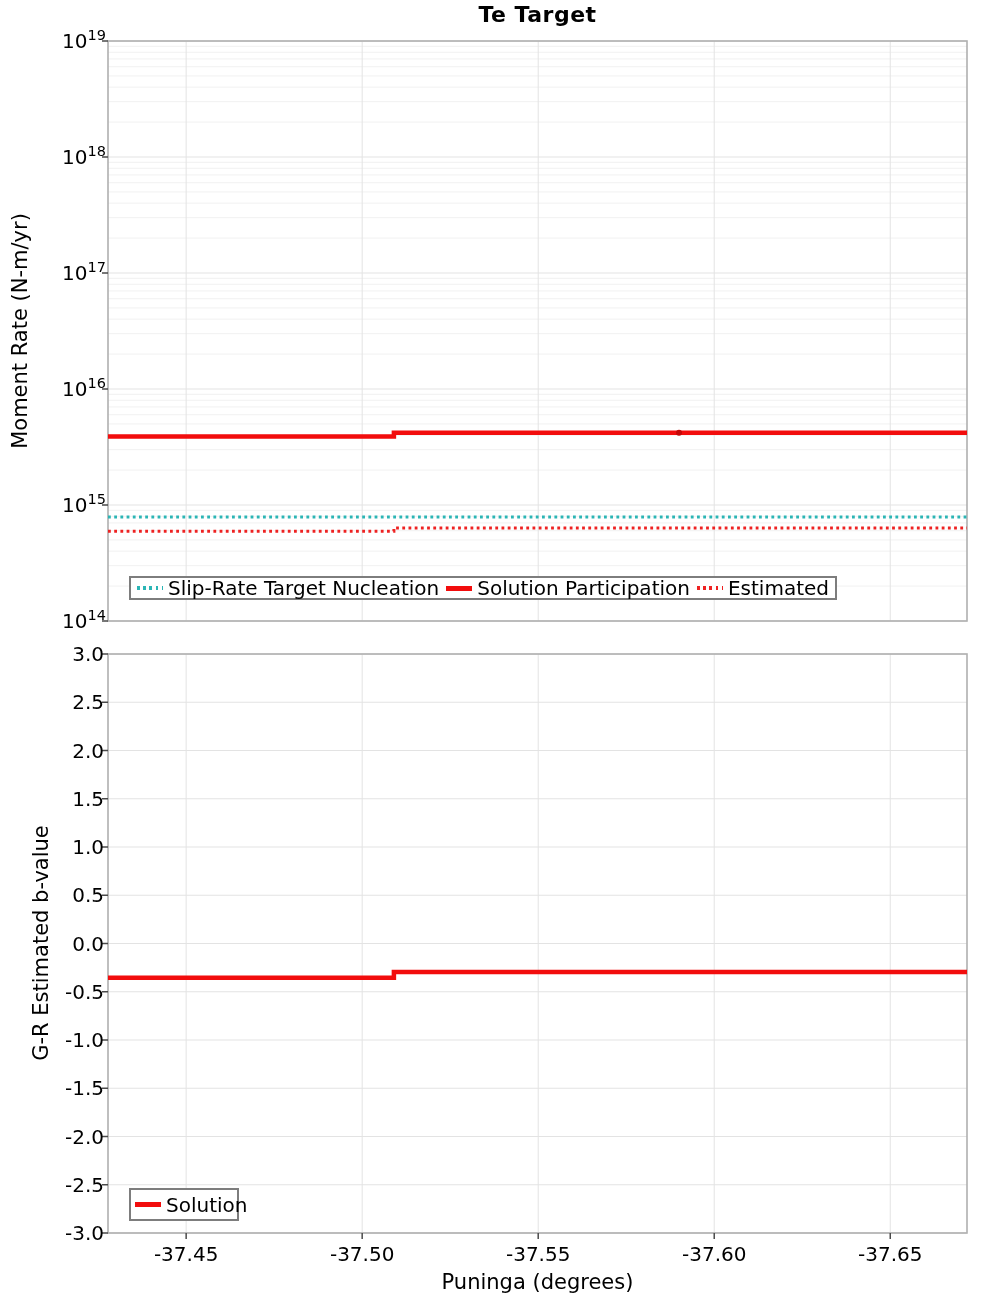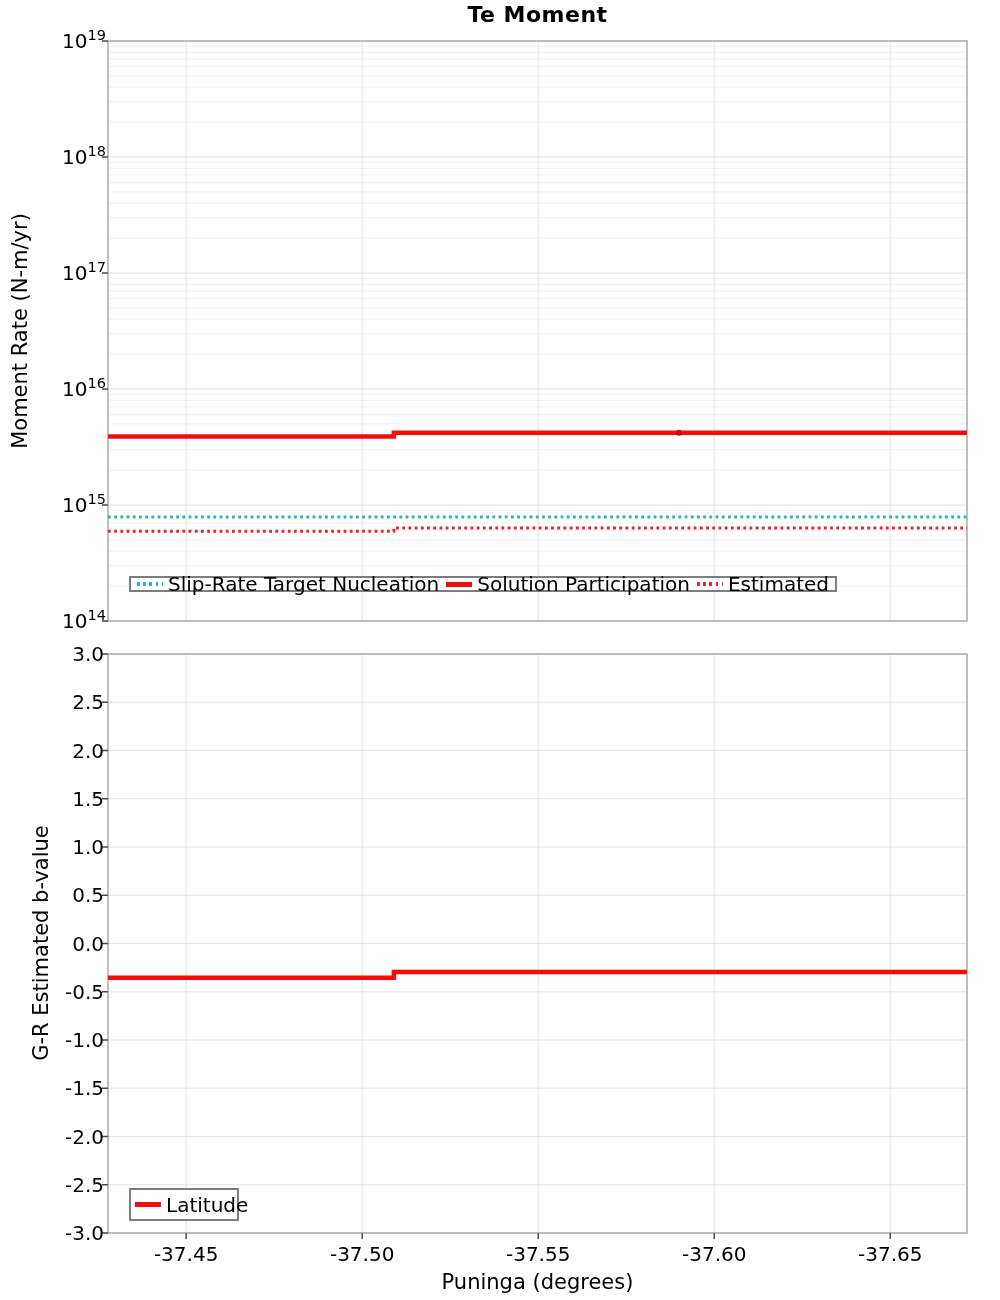--- a/index.html
+++ b/index.html
@@ -6,21 +6,21 @@
   .canvas{position:relative;width:1000px;height:1300px;background:#ffffff;overflow:hidden;
           font-family:"DejaVu Sans","Liberation Sans",sans-serif;color:#000;}
   .chart-title{position:absolute;left:108px;top:2px;width:859px;text-align:center;
                font-size:22px;font-weight:bold;letter-spacing:.5px;}
   .ylab{position:absolute;white-space:nowrap;font-size:21px;
         transform:translate(-50%,-50%) rotate(-90deg);}
   .xlab{position:absolute;left:108px;top:1270px;width:859px;text-align:center;font-size:21px;}
   svg{position:absolute;left:0;top:0;}
   .legend{position:absolute;display:flex;align-items:center;background:#ffffff;
           border:2px solid #7d7d7d;box-sizing:border-box;font-size:20px;}
-  .legend-top{left:129px;top:576px;width:708px;height:16px;
+  .legend-top{left:129px;top:576px;width:708px;height:24px;
               justify-content:space-between;padding:0 6px;}
   .legend-bottom{left:129px;top:1188px;width:110px;height:33px;padding:0 4px;}
   .legend-item{display:flex;align-items:center;gap:5px;white-space:nowrap;}
   .swatch{display:inline-block;width:26px;flex:0 0 26px;}
 </style>
 </head>
 <body>
 
 <div class="canvas">
 
@@ -144,21 +144,21 @@
       <text x="104" y="1143.5" text-anchor="end" font-size="20" fill="#000" font-family="DejaVu Sans, Liberation Sans, sans-serif">-2.0</text>
       <text x="104" y="1191.75" text-anchor="end" font-size="20" fill="#000" font-family="DejaVu Sans, Liberation Sans, sans-serif">-2.5</text>
       <text x="104" y="1240" text-anchor="end" font-size="20" fill="#000" font-family="DejaVu Sans, Liberation Sans, sans-serif">-3.0</text>
       <text x="186.15491803280491" y="1261" text-anchor="middle" font-size="20" fill="#000" font-family="DejaVu Sans, Liberation Sans, sans-serif">-37.45</text>
       <text x="362.1795081967295" y="1261" text-anchor="middle" font-size="20" fill="#000" font-family="DejaVu Sans, Liberation Sans, sans-serif">-37.50</text>
       <text x="538.2040983606541" y="1261" text-anchor="middle" font-size="20" fill="#000" font-family="DejaVu Sans, Liberation Sans, sans-serif">-37.55</text>
       <text x="714.2286885246037" y="1261" text-anchor="middle" font-size="20" fill="#000" font-family="DejaVu Sans, Liberation Sans, sans-serif">-37.60</text>
       <text x="890.2532786885283" y="1261" text-anchor="middle" font-size="20" fill="#000" font-family="DejaVu Sans, Liberation Sans, sans-serif">-37.65</text>
     </svg>
 
-  <div class="chart-title">Te Moment</div>
+  <div class="chart-title">Te Target</div>
 
   <div class="ylab" style="left:20px;top:331px;">Moment Rate (N-m/yr)</div>
 
   <div class="ylab" style="left:41px;top:943px;">G-R Estimated b-value</div>
 
   <div class="xlab">Puninga (degrees)</div>
 
   <div class="legend legend-top">
     <div class="legend-item">
       <span class="swatch" style="height: 3.5px; background: repeating-linear-gradient(90deg, rgb(43, 181, 181) 0px, rgb(43, 181, 181) 2.8px, transparent 2.8px, transparent 6.2px);"></span>
@@ -170,17 +170,17 @@
     </div>
     <div class="legend-item">
       <span class="swatch" style="height: 3.5px; background: repeating-linear-gradient(90deg, rgb(238, 34, 34) 0px, rgb(238, 34, 34) 2.8px, transparent 2.8px, transparent 6.2px);"></span>
       <span>Estimated</span>
     </div>
   </div>
 
   <div class="legend legend-bottom">
     <div class="legend-item">
       <span class="swatch" style="height: 5px; background: rgb(242, 13, 13);"></span>
-      <span>Latitude</span>
+      <span>Solution</span>
     </div>
   </div>
 
 </div>
 
 </body></html>

